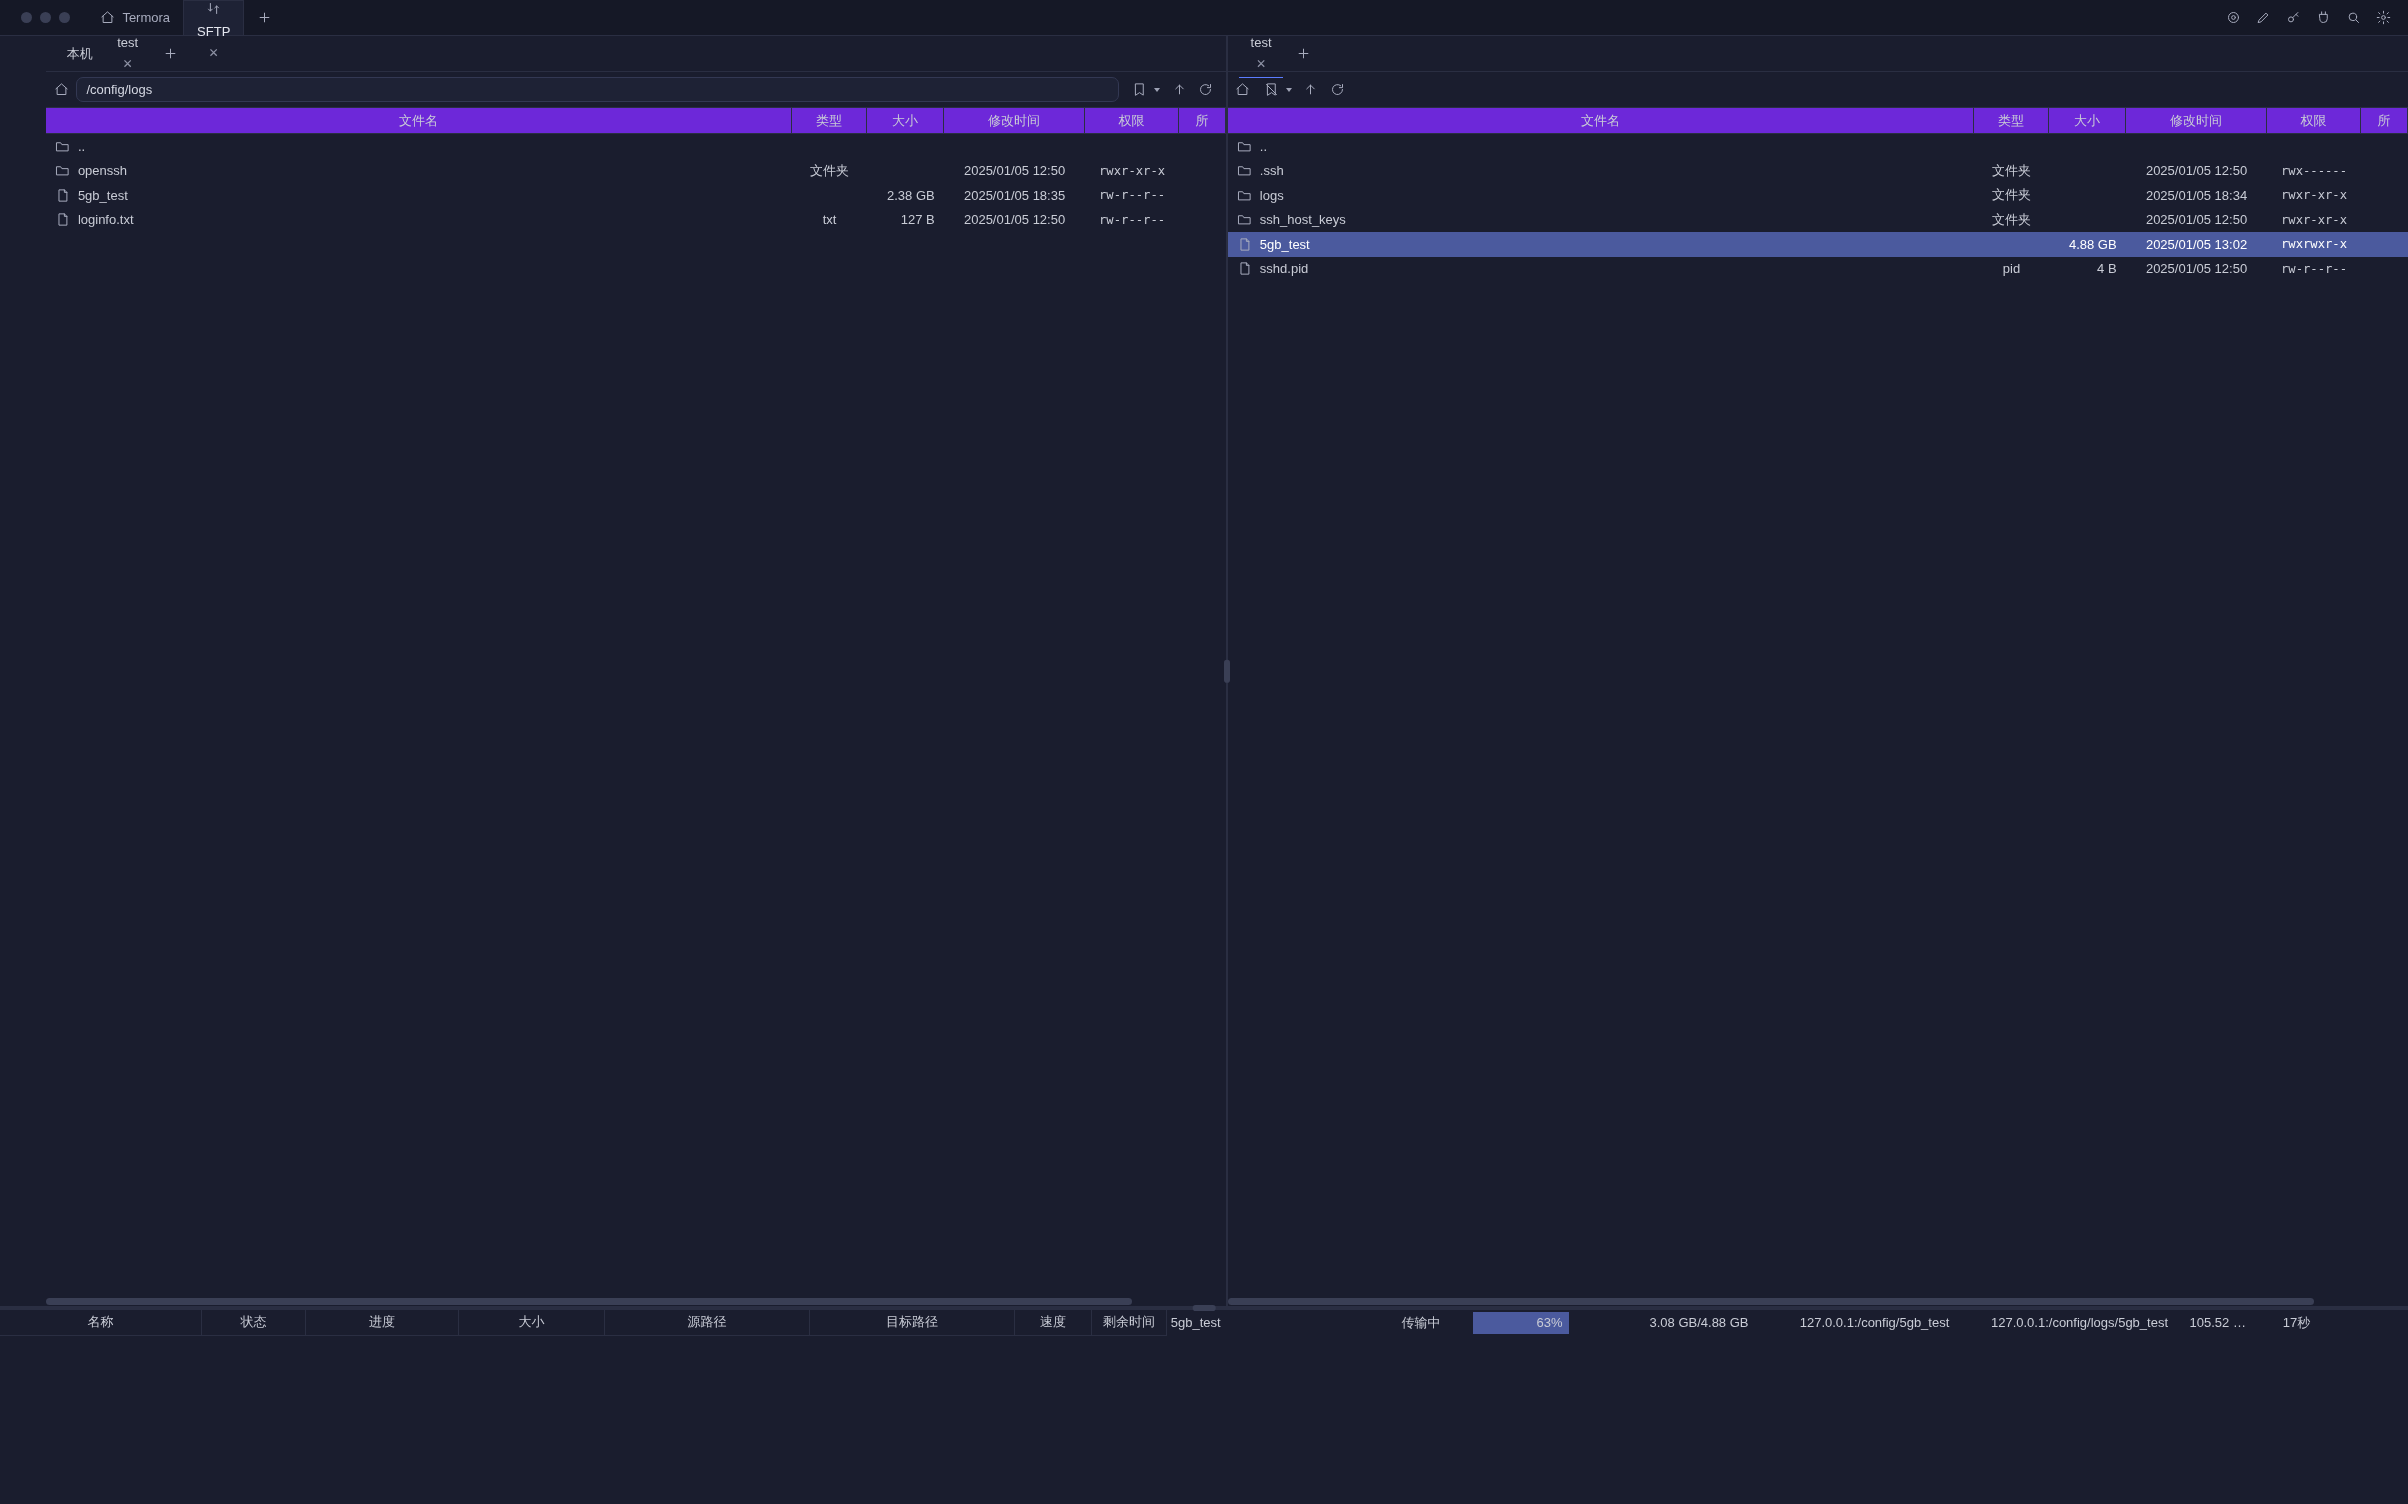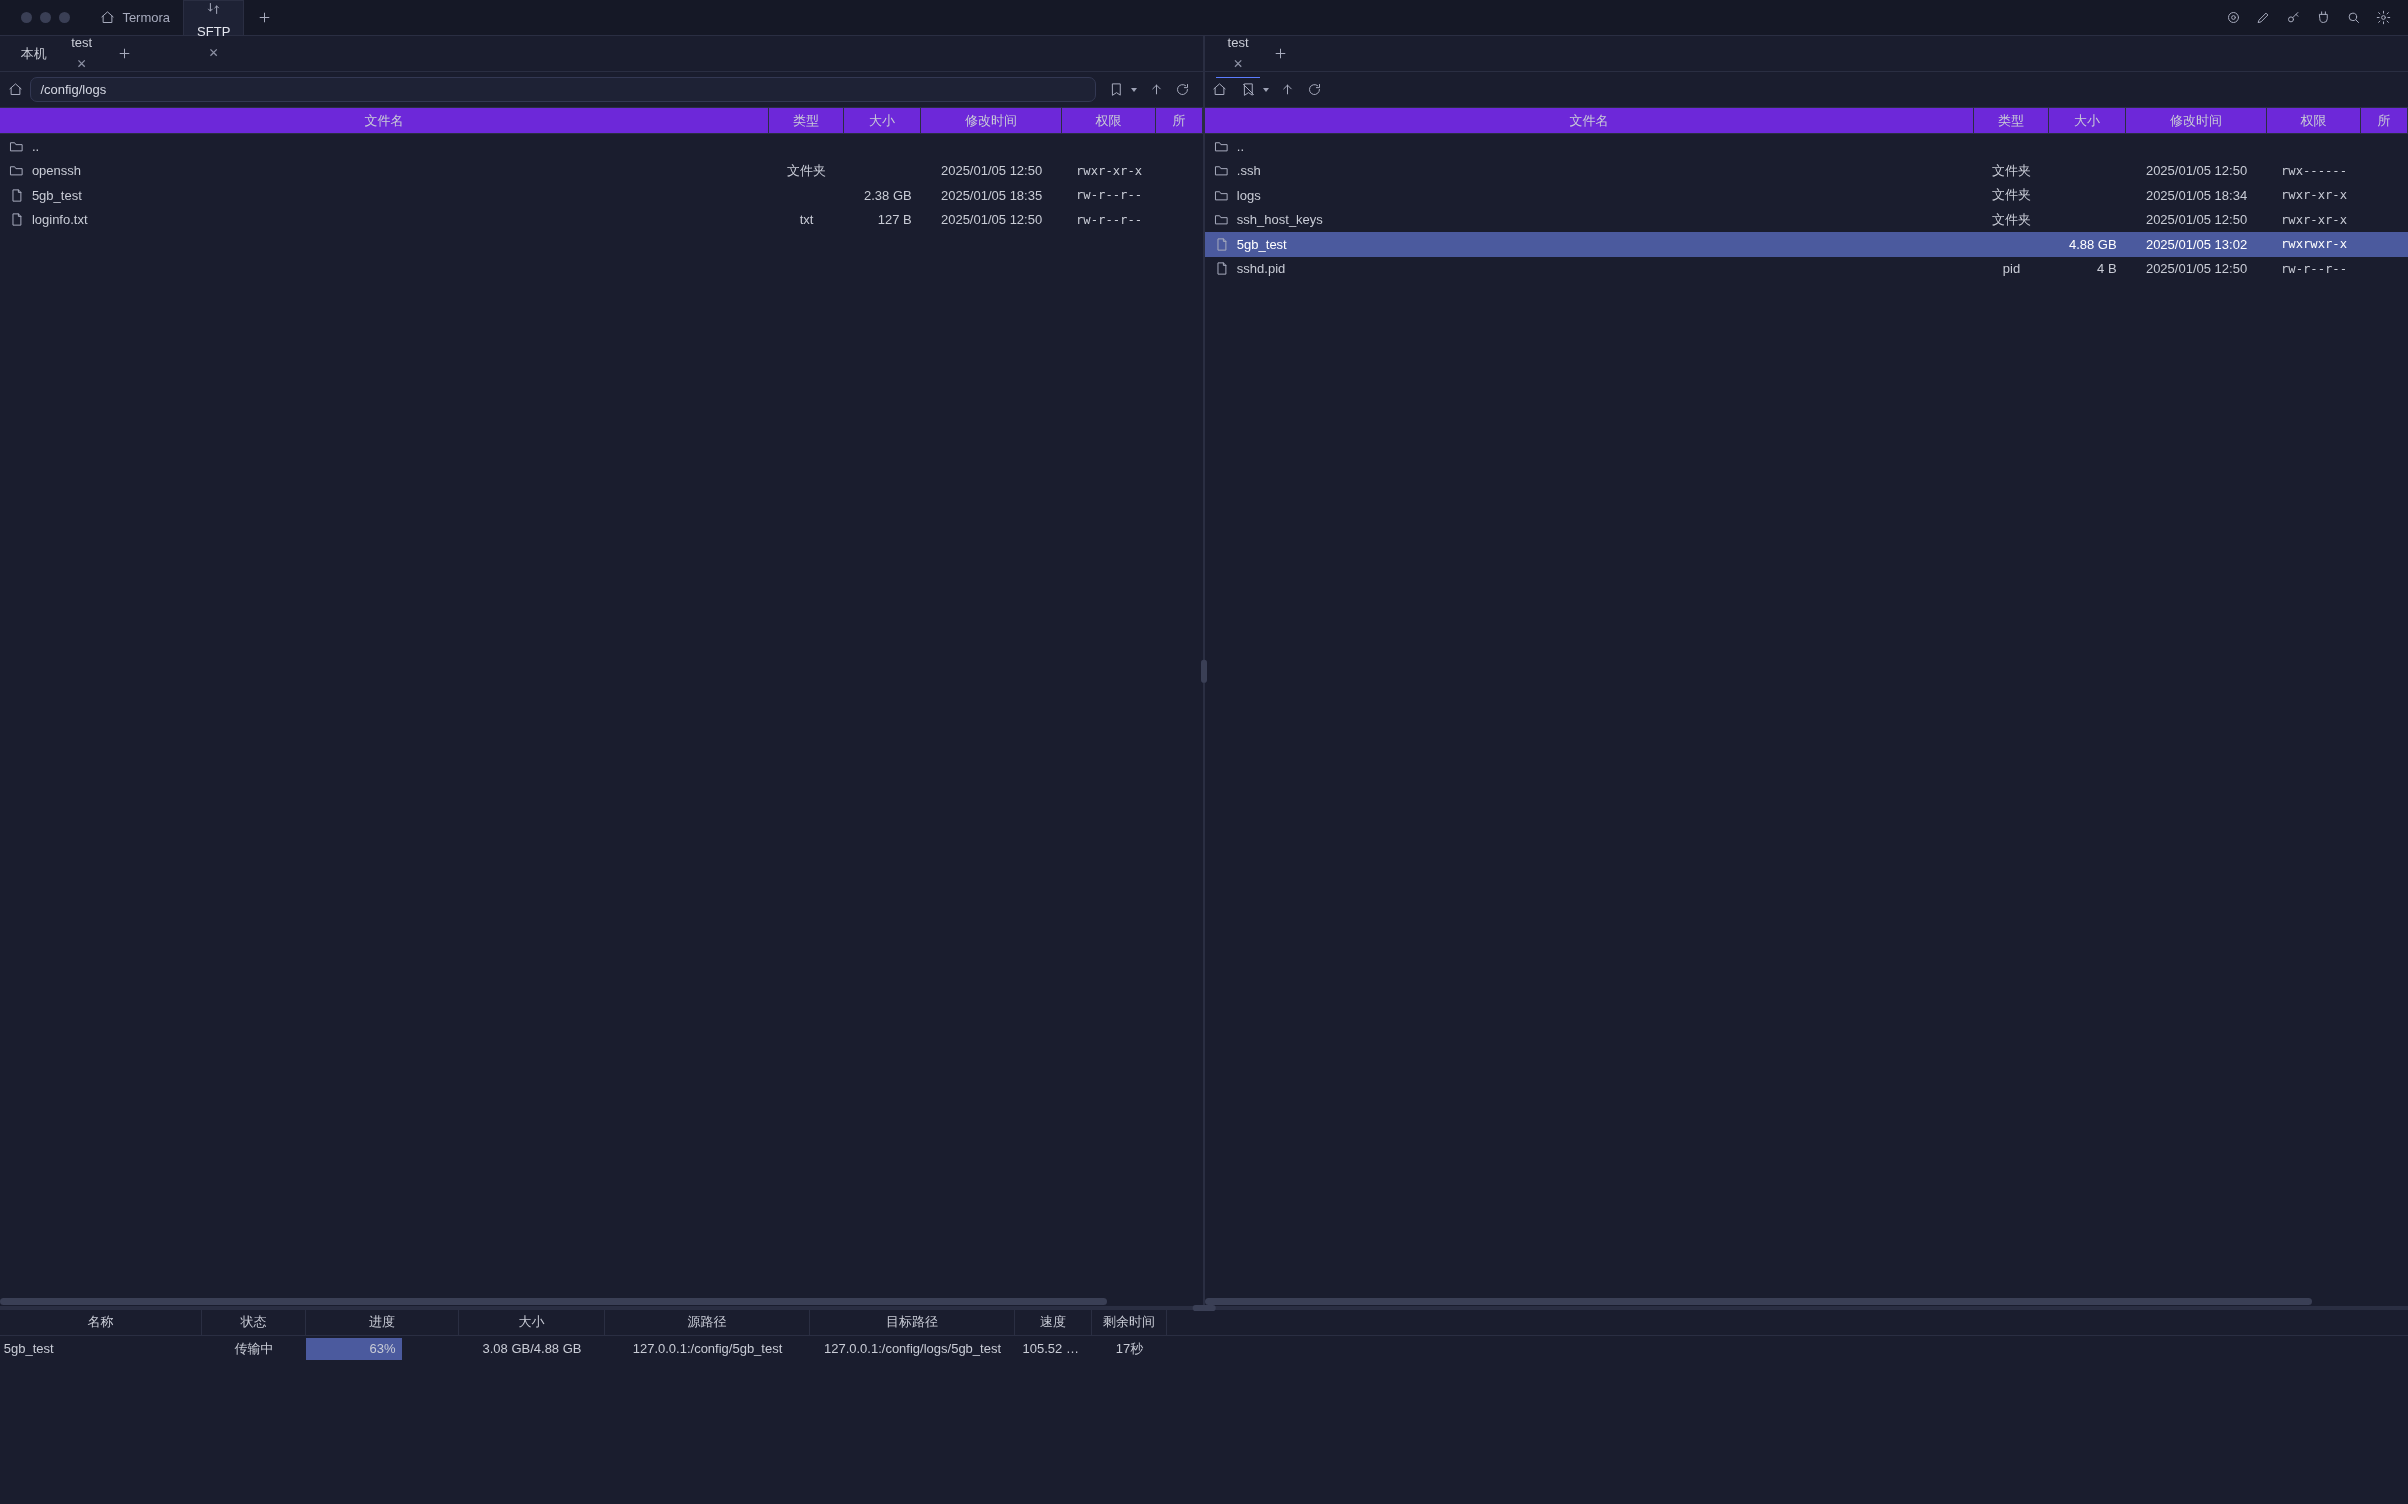--- a/index.html
+++ b/index.html
@@ -29,21 +29,21 @@
     height: 100%; padding: 0 13px;
     color: #a7abbd; cursor: default;
   }
   .app-tab.active { background: #1e2235; color: #e4e6ee; border-top: 0.9px solid #2a2e42; border-right: 0.9px solid #2a2e42; border-left: 0.9px solid #2a2e42; flex-direction: column;}
   .app-tab .close-x { font-size: 12.2px; color: #8e92a5; }
   .title-spacer { flex: 1; }
   .title-actions { display: flex; gap: 15px; padding-right: 17px; }
   .icon-btn { color: #9ea2b5; cursor: pointer; display:flex; align-items:center; justify-content:center; }
 
   
-  .main { display: flex; height: calc(100% - 36px - 198px); }
+  .main { display: flex; height: calc(100% - 36px - 198px); margin-left: 46px; }
   .pane { flex: 1; display: flex; flex-direction: column; min-width: 0; }
   .divider-v { width: 1.9px; background: #2a2e42; position: relative; }
   .divider-v::after{
     content:""; position:absolute; left:-1.9px; top:50%; width:5.6px; height:22.6px;
     background:#3a3f55; border-radius:2.8px; transform:translateY(-50%);
   }
 
   
   .subtabs {
     display: flex; align-items: center; height: 36px;
@@ -97,21 +97,21 @@
 
   .hscroll { height:9.4px; background:#1a1d2e; position:relative; }
   .hscroll .thumb { position:absolute; height:7.5px; top:0.9px; background:#3a3f55; border-radius:3.8px; }
 
   
   .divider-h { height:3.8px; background:#2a2e42; position:relative; }
   .divider-h::after{
     content:""; position:absolute; top:-0.9px; left:50%; width:22.6px; height:5.6px;
     background:#3a3f55; border-radius:2.8px; transform:translateX(-50%);
   }
-  .transfers { height:168px; background:#1a1d2e; display:flex; flex-direction:column; }
+  .transfers { height:168px; background:#1a1d2e; display:flex; }
   .tr-head, .tr-row {
     display:grid;
     grid-template-columns: 202px 104px 153px 146px 205px 205px 77px 75px;
     align-items:center;
   }
   .tr-head { height:26px; border-bottom:0.9px solid #2a2e42; }
   .tr-head > div { text-align:center; border-right:0.9px solid #2a2e42; height:100%; display:flex;align-items:center;justify-content:center; }
   .tr-row { height:26px; }
   .tr-row > div { padding:0 7.5px; white-space:nowrap; overflow:hidden; text-overflow:ellipsis; text-align:center;}
   .tr-row > .tc-name { text-align:left; padding-left:3.8px;}

